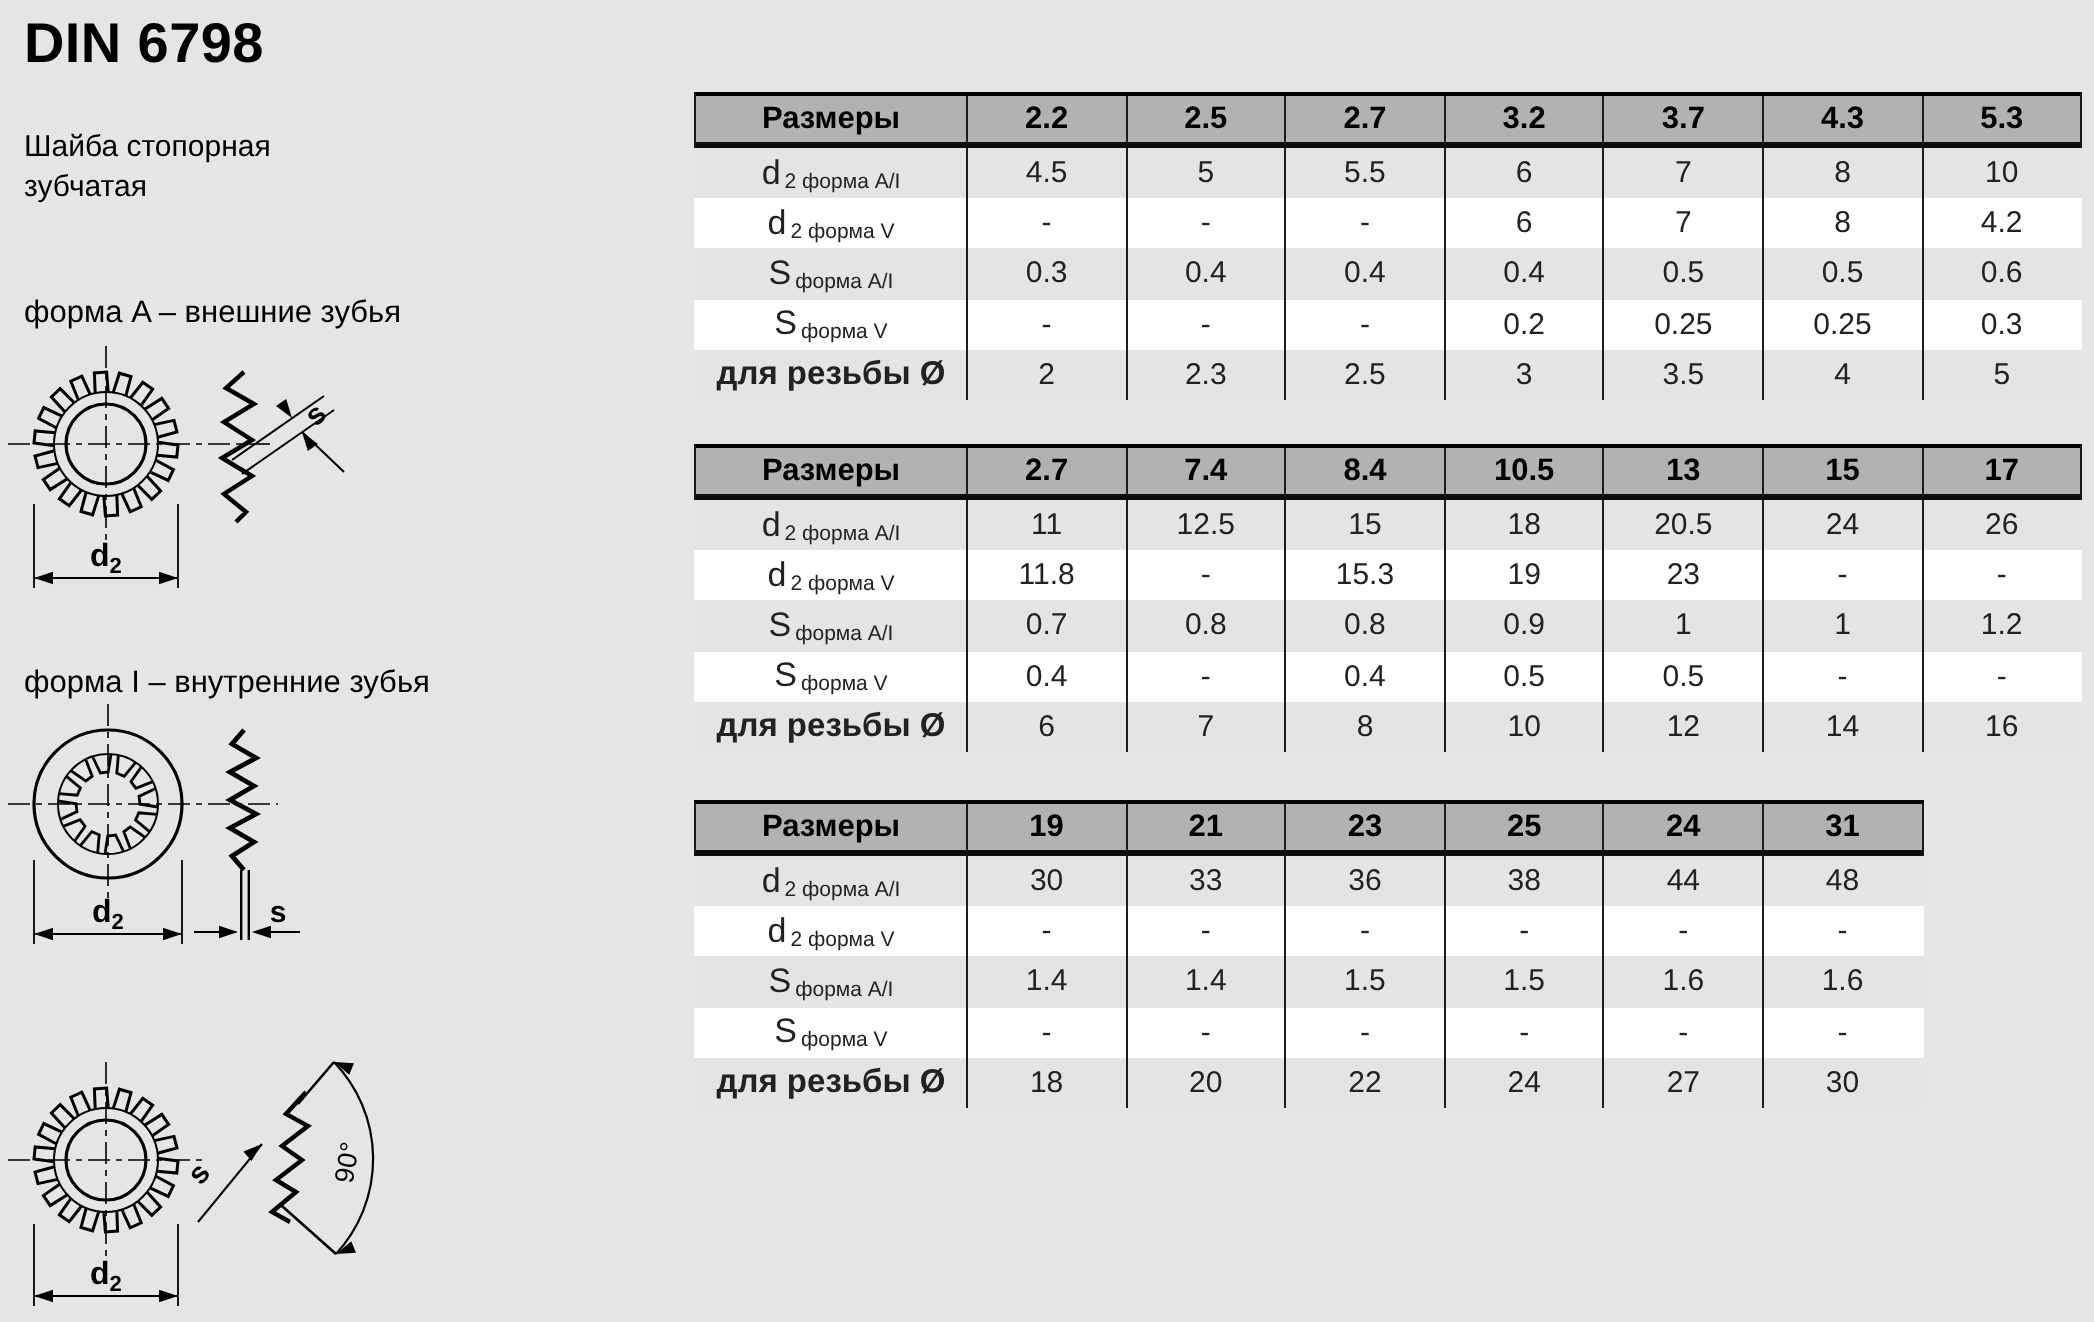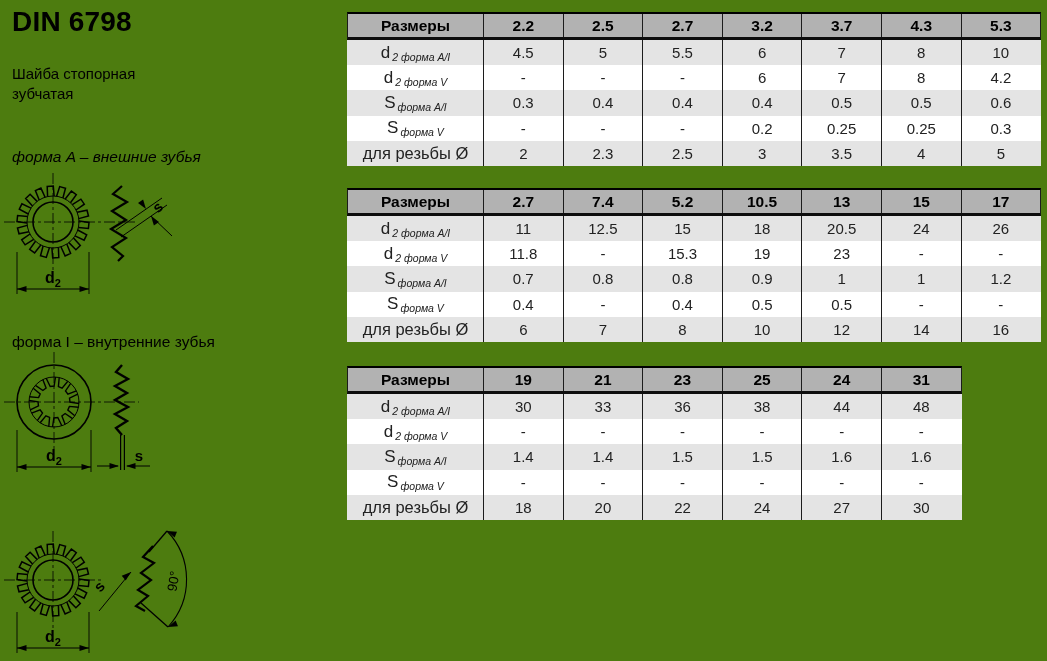--- a/index.html
+++ b/index.html
@@ -1,46 +1,46 @@
 <!DOCTYPE html>
 <html><head>
 <meta charset="utf-8">
 <style>
   html,body{margin:0;padding:0;background:#fff;}
-  .page{position:relative;width:1047px;height:661px;background:#4d7c0f;overflow:hidden;
+  .page{position:relative;width:1047px;height:661px;background:#e5e5e5;overflow:hidden;
         font-family:"Liberation Sans",sans-serif;color:#111;}
   .abs{position:absolute;}
   .title{top:6px;left:12px;font-size:28px;font-weight:bold;letter-spacing:.2px;color:#000;}
   .subtitle{top:64px;left:12px;font-size:15px;line-height:1.3;white-space:pre-line;color:#000;}
   .caption{left:12px;font-size:15.5px;color:#000;}
-  .cap-a{top:148px;font-style:italic;}
+  .cap-a{top:148px;}
   .cap-i{top:333px;text-align:right;}
   .cap-v{top:501px;}
   #drawings{position:absolute;top:0;left:0;pointer-events:none;}
   .dimt{font-family:"Liberation Sans",sans-serif;font-size:16px;font-weight:bold;fill:#000;}
   .dimt .sub{font-size:11px;}
   .stext{font-family:"Liberation Sans",sans-serif;font-size:15px;font-weight:bold;fill:#000;}
   .angt{font-family:"Liberation Sans",sans-serif;font-size:13.5px;fill:#000;}
 
   .tbl{position:absolute;}
   .trow{display:flex;align-items:stretch;box-sizing:border-box;}
   .trow.hdr{background:#b2b2b2;height:28px;
             border-top:2px solid #000;border-bottom:3px solid #0d0d0d;
-            border-left:1.3px solid #1c1c1c;border-right:1.3px solid #1c1c1c;}
+            border-left:1.3px solid #1c1c1c;border-right:1.3px solid #1c1c1c;margin-top:34px;}
   .trow.datarow{height:25.2px;border-left:1.3px solid transparent;}
   .trow.odd{background:#e4e4e4;}
   .trow.even{background:#ffffff;}
   .lcell{width:135px;display:flex;align-items:center;justify-content:center;box-sizing:border-box;}
   .vcell{width:79.6px;display:flex;align-items:center;justify-content:center;
          border-left:1.4px solid #1c1c1c;box-sizing:border-box;}
   .hcell{font-weight:bold;font-size:15.5px;color:#000;}
   .dcell{font-size:15px;color:#222;}
   .lb{font-size:17px;color:#222;}
-  .ls{font-size:10.5px;color:#222;position:relative;top:4px;margin-left:2px;white-space:pre;font-style:italic;}
-  .plainlb{font-size:16.5px;color:#222;}
+  .ls{font-size:10.5px;color:#222;position:relative;top:4px;margin-left:2px;white-space:pre;}
+  .plainlb{font-size:16.5px;color:#222;font-weight:bold;}
 </style>
 </head>
 <body>
 
 <div class="page">
 
   <div class="abs title">DIN 6798</div>
   <div class="abs subtitle">Шайба стопорная
 зубчатая</div>
 
@@ -197,21 +197,21 @@
         <div class="vcell dcell">3.5</div>
         <div class="vcell dcell">4</div>
         <div class="vcell dcell">5</div>
       </div>
     </div>
   <div class="tbl" id="t1" style="top:188px;left:347px">
       <div class="trow hdr">
         <div class="lcell hcell">Размеры</div>
         <div class="vcell hcell">2.7</div>
         <div class="vcell hcell">7.4</div>
-        <div class="vcell hcell">5.2</div>
+        <div class="vcell hcell">8.4</div>
         <div class="vcell hcell">10.5</div>
         <div class="vcell hcell">13</div>
         <div class="vcell hcell">15</div>
         <div class="vcell hcell">17</div>
       </div>
       <div class="trow datarow odd">
         <div class="lcell">
           <span class="lb">d</span>
           <span class="ls">2 форма A/I</span>
         </div>

